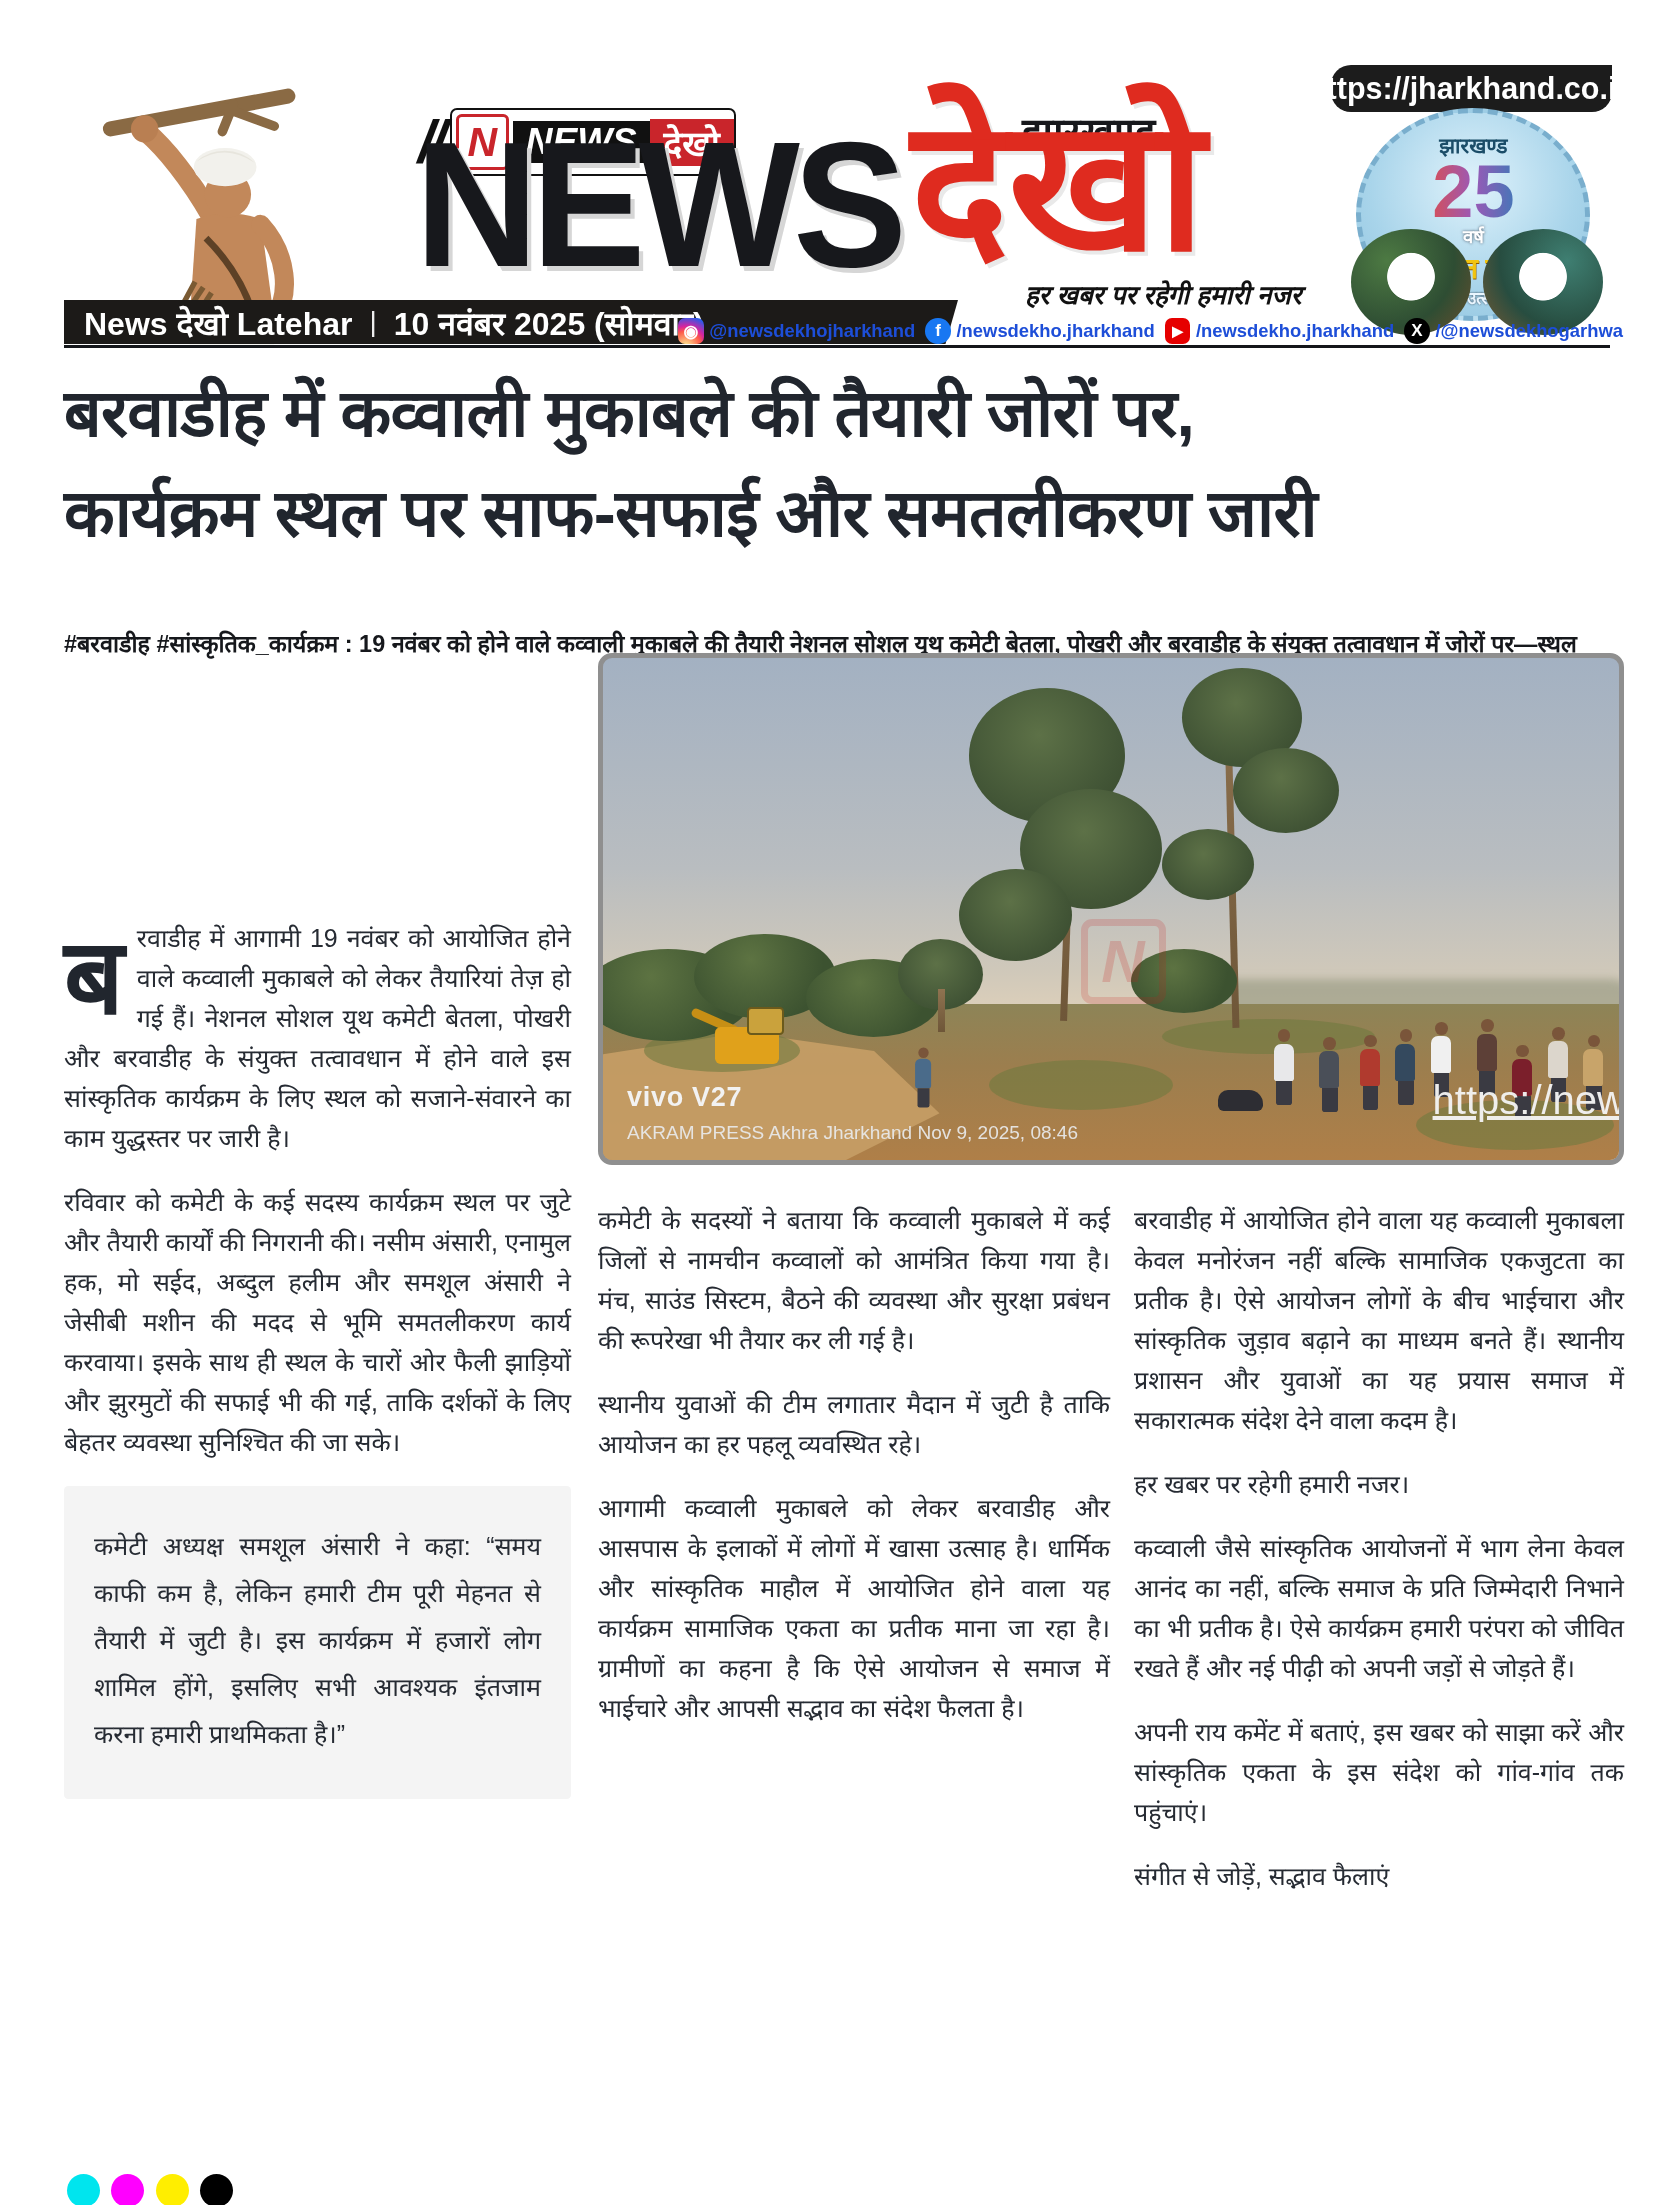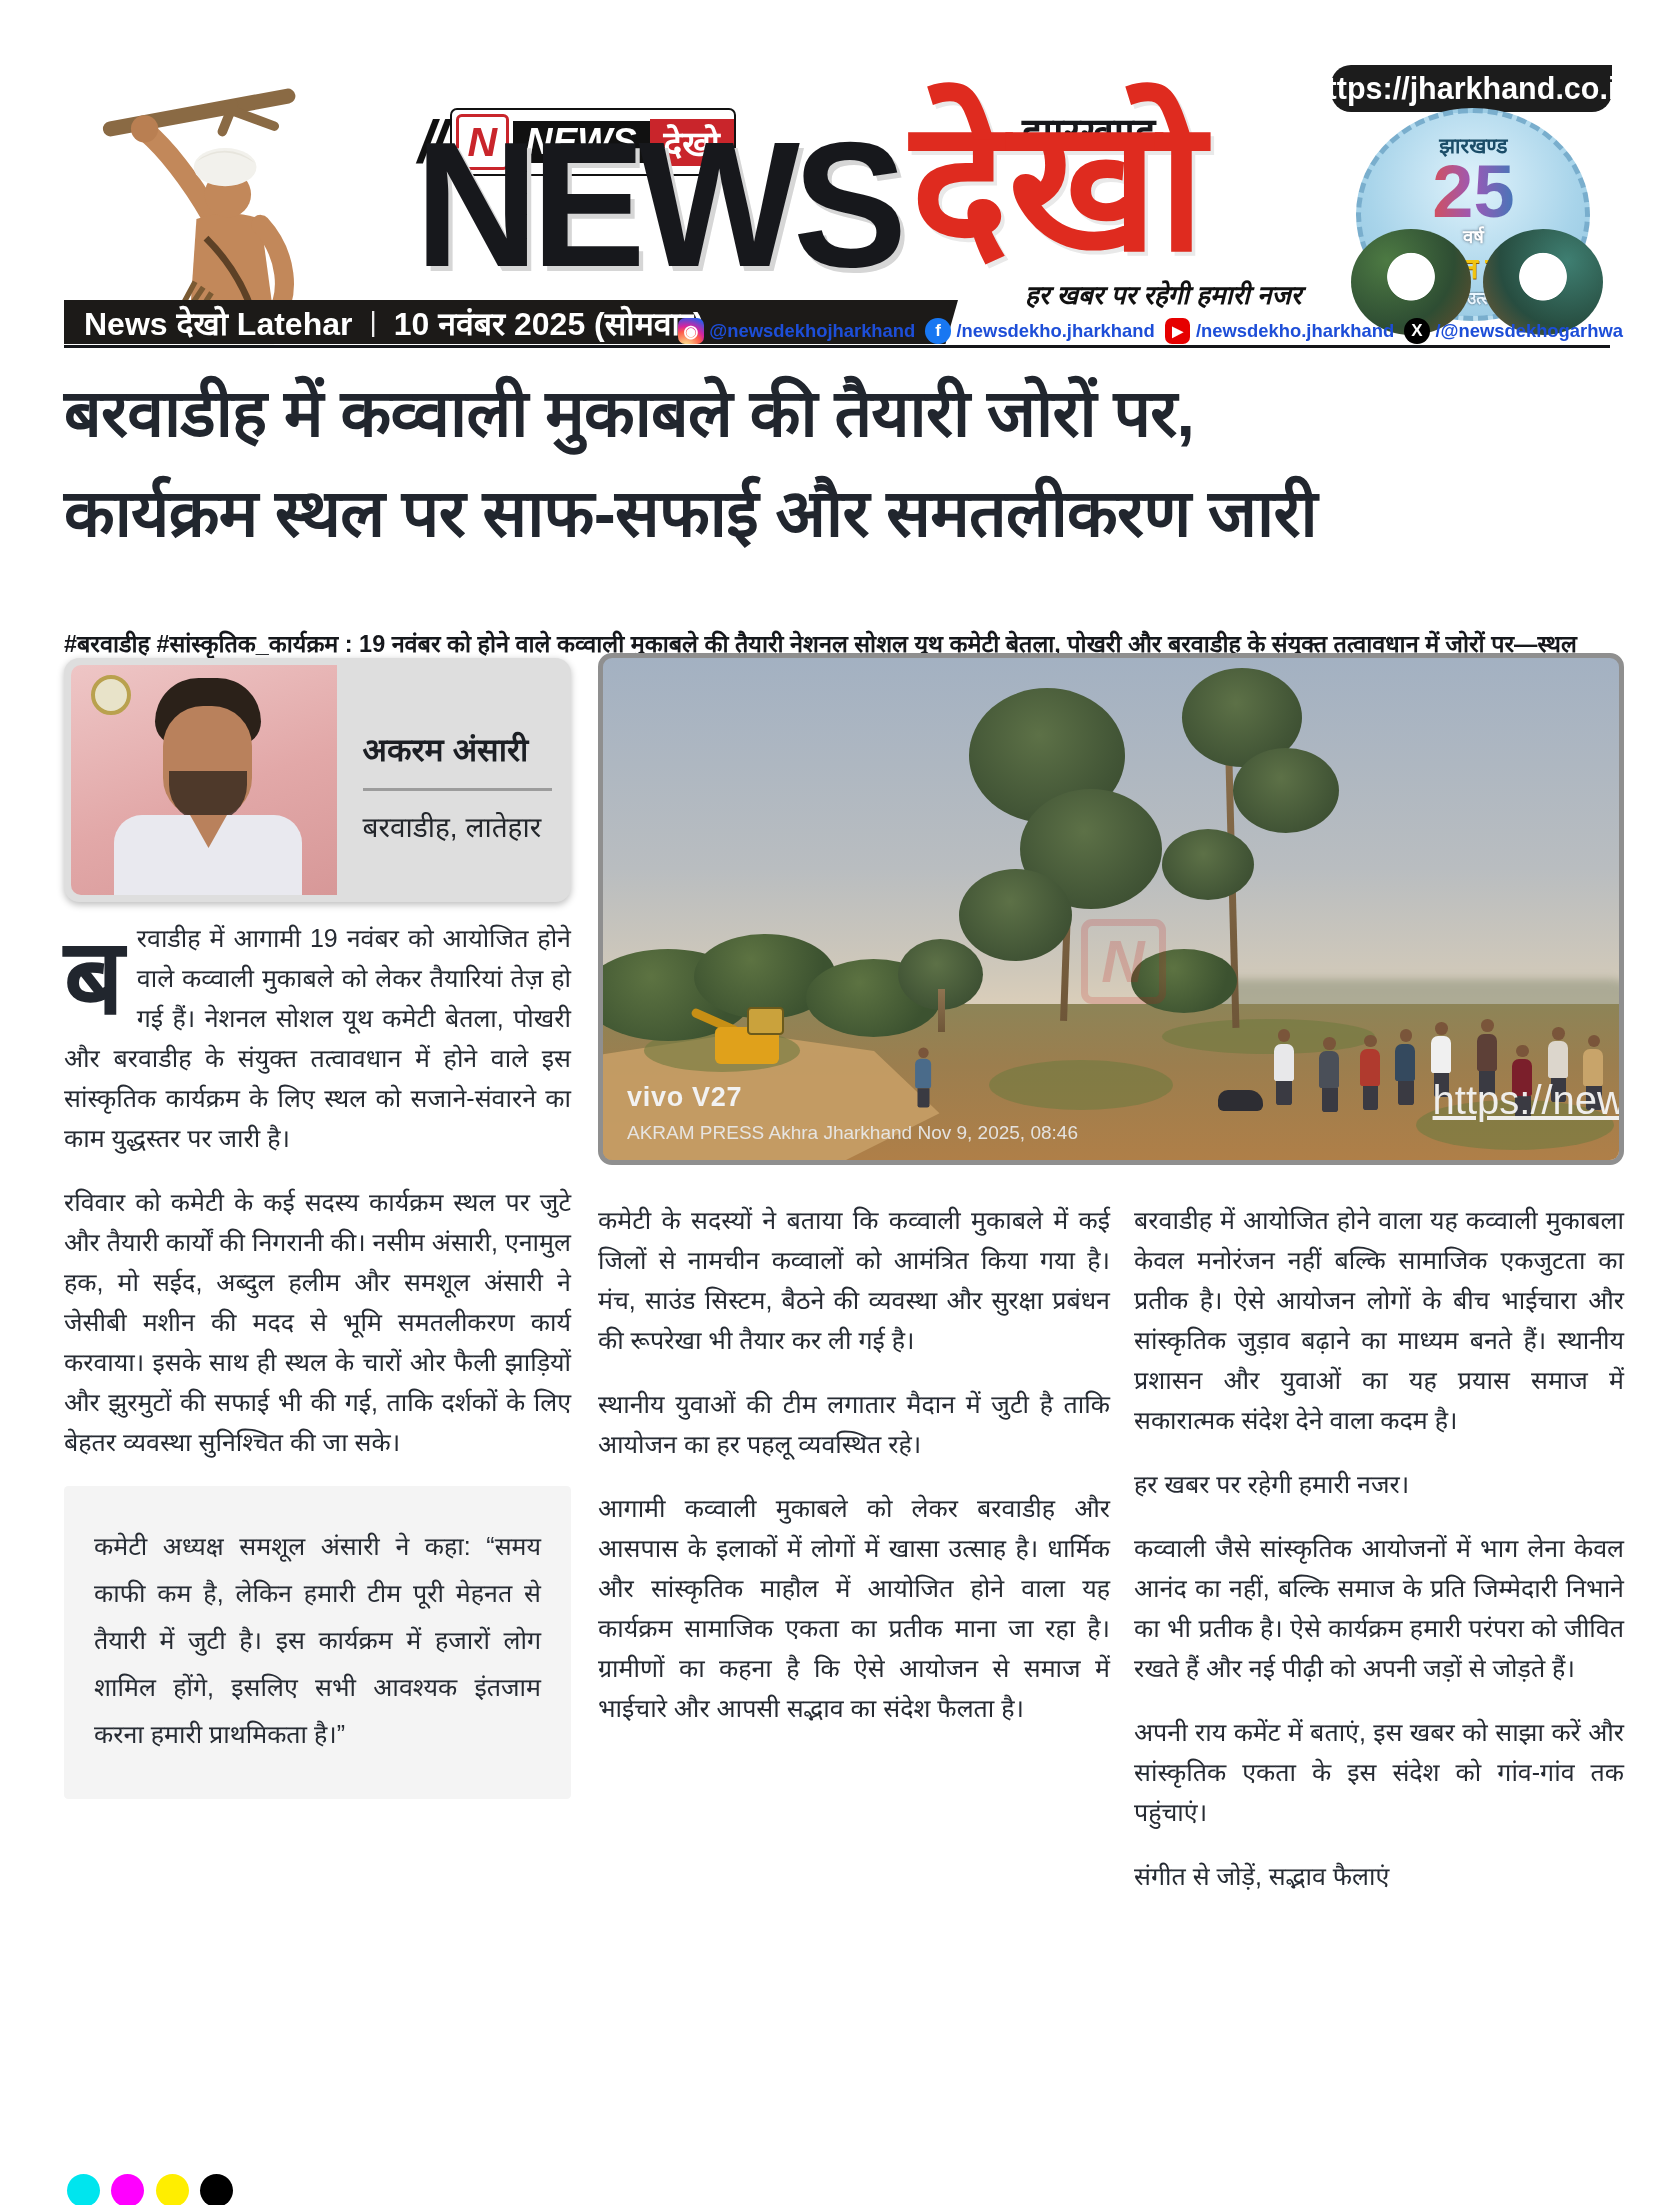--- a/index.html
+++ b/index.html
@@ -184,35 +184,20 @@
 
   <div class="header-rule"></div>
 
   <div class="headline">
     <div>बरवाडीह में कव्वाली मुकाबले की तैयारी जोरों पर,</div>
     <div>कार्यक्रम स्थल पर साफ-सफाई और समतलीकरण जारी</div>
   </div>
 
   <div class="standfirst">#बरवाडीह #सांस्कृतिक_कार्यक्रम : 19 नवंबर को होने वाले कव्वाली मुकाबले की तैयारी नेशनल सोशल यूथ कमेटी बेतला, पोखरी और बरवाडीह के संयुक्त तत्वावधान में जोरों पर—स्थल</div>
 
-  <div class="author-box">
-    <div class="author-photo">
-      <div class="ap-clock"></div>
-      <div class="ap-hair"></div>
-      <div class="ap-face"></div>
-      <div class="ap-beard"></div>
-      <div class="ap-shirt"></div>
-      <div class="ap-collar"></div>
-    </div>
-    <div class="author-meta">
-      <div class="author-name">अकरम अंसारी</div>
-      <div class="author-line"></div>
-      <div class="author-loc">बरवाडीह, लातेहार</div>
-    </div>
-  </div>
 
   <div class="photo">
     <div class="ph-treeline"></div>
     <div class="ph-ground"></div>
     <div class="ph-path"></div>
     <div class="ph-grasspatch" style="left:4%; top:74%; width:156px; height:43px;"></div>
     <div class="ph-grasspatch" style="left:38%; top:80%; width:184px; height:50px;"></div>
     <div class="ph-grasspatch" style="left:55%; top:72%; width:213px; height:35px;"></div>
     <div class="ph-grasspatch" style="left:80%; top:88%; width:198px; height:50px;"></div>
 

